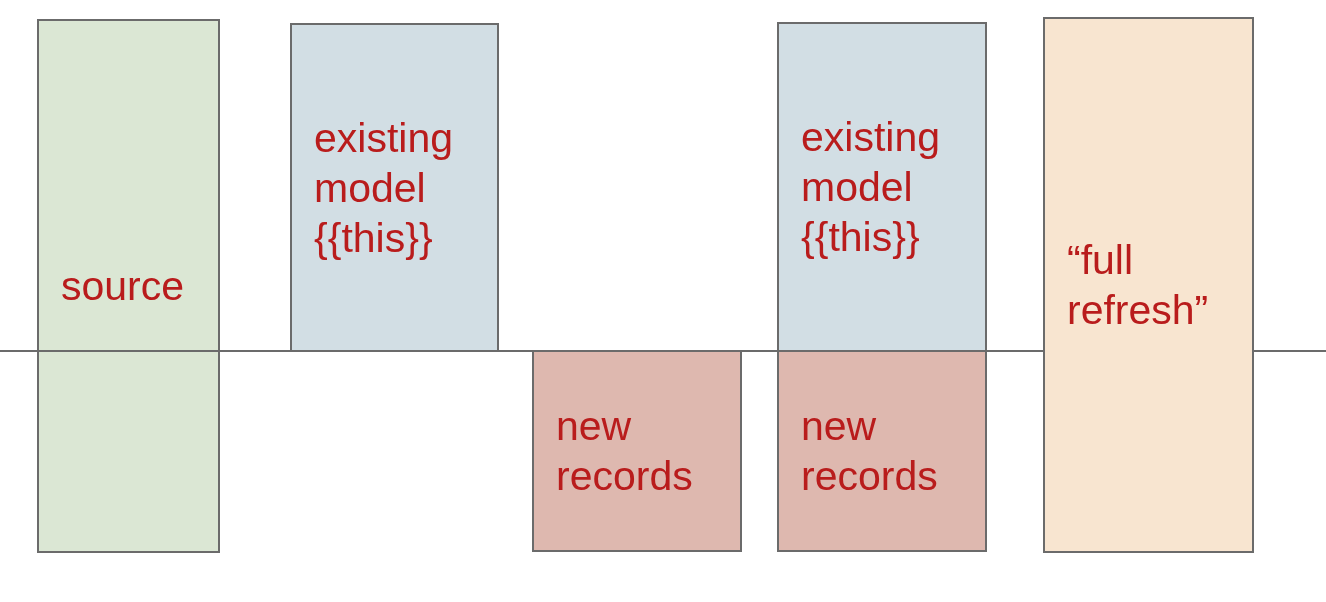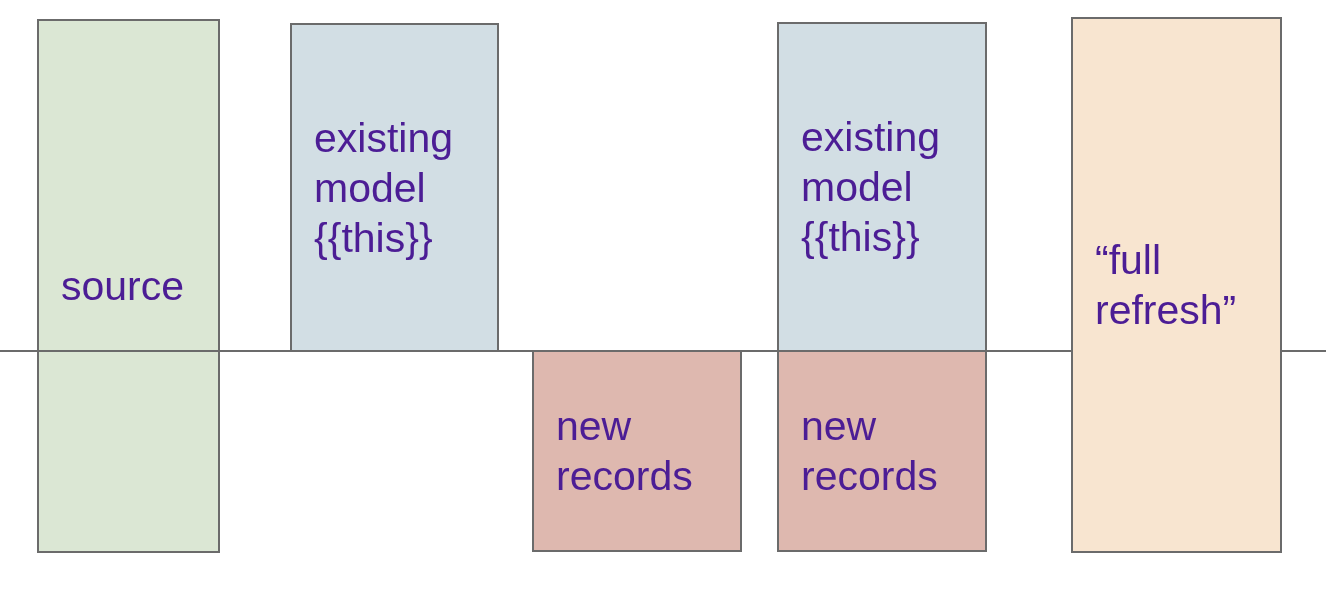--- a/index.html
+++ b/index.html
@@ -30,21 +30,21 @@
     border: 2px solid #6b6b6b;
     display: flex;
     align-items: center;
     padding-left: 22px;
     padding-right: 8px;
     z-index: 3;
   }
   .box .label {
     font-size: 41px;
     line-height: 50px;
-    color: #4c1d95;
+    color: #b91c1c;
     white-space: pre-line;
     letter-spacing: 0px;
   }
   
   .b-source  { left: 37px;   top: 19px;  width: 183px; height: 534px; background: #dbe7d4; z-index: 1; }
   .b-model1  { left: 290px;  top: 23px;  width: 209px; height: 329px; background: #d2dee4; }
   .b-new1    { left: 532px;  top: 350px; width: 210px; height: 202px; background: #deb8af; }
   .b-model2  { left: 777px;  top: 22px;  width: 210px; height: 330px; background: #d2dee4; }
   .b-new2    { left: 777px;  top: 350px; width: 210px; height: 202px; background: #deb8af; }
   .b-full    { left: 1043px; top: 17px;  width: 211px; height: 536px; background: #f8e5d0; }
@@ -75,18 +75,18 @@
     <span class="label">existing
 model
 {{this}}</span>
   </div>
 
   <div class="box b-new2" style="background-color: rgb(222, 184, 175);">
     <span class="label">new
 records</span>
   </div>
 
-  <div class="box b-full" style="background-color: rgb(248, 229, 208); margin-left: 28px;">
+  <div class="box b-full" style="background-color: rgb(248, 229, 208);">
     <span class="label">“full
 refresh”</span>
   </div>
 
 </div>
 
 </body></html>

